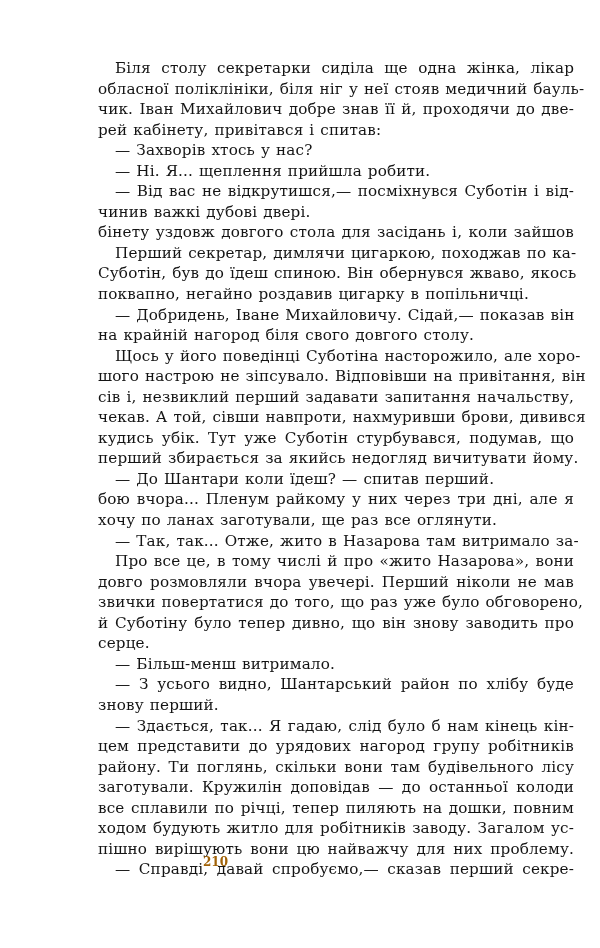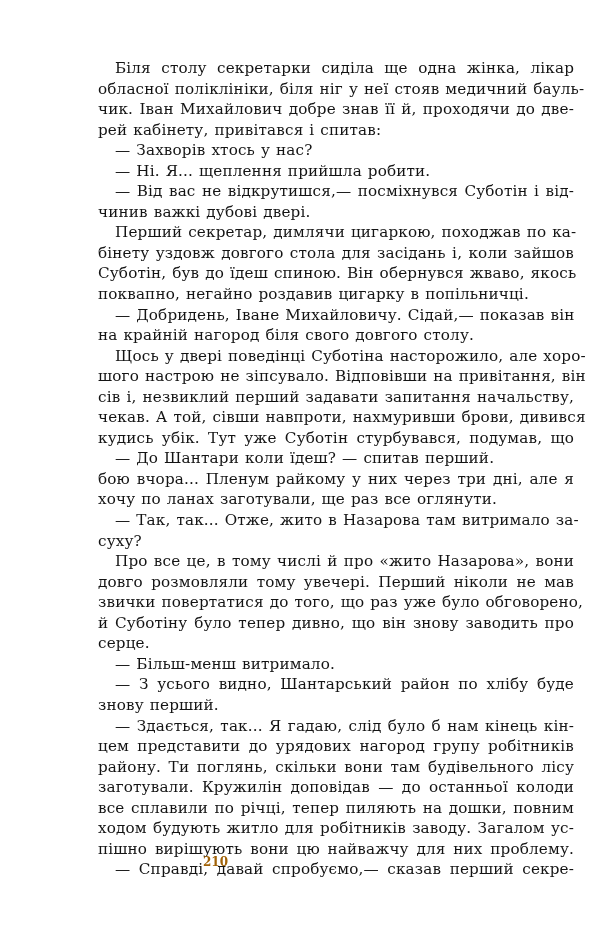--- a/index.html
+++ b/index.html
@@ -63,38 +63,38 @@
 <div class="page">
   <div class="text-block" id="text-block">
       <span class="line indent">Біля столу секретарки сиділа ще одна жінка, лікар</span>
       <span class="line">обласної поліклініки, біля ніг у неї стояв медичний бауль-</span>
       <span class="line">чик. Іван Михайлович добре знав її й, проходячи до две-</span>
       <span class="line last">рей кабінету, привітався і спитав:</span>
       <span class="line indent last">— Захворів хтось у нас?</span>
       <span class="line indent last">— Ні. Я... щеплення прийшла робити.</span>
       <span class="line indent">— Від вас не відкрутишся,— посміхнувся Суботін і від-</span>
       <span class="line last">чинив важкі дубові двері.</span>
+      <span class="line">бінету уздовж довгого стола для засідань і, коли зайшов</span>
       <span class="line indent">Перший секретар, димлячи цигаркою, походжав по ка-</span>
-      <span class="line">бінету уздовж довгого стола для засідань і, коли зайшов</span>
       <span class="line">Суботін, був до їдеш спиною. Він обернувся жваво, якось</span>
       <span class="line last">поквапно, негайно роздавив цигарку в попільничці.</span>
       <span class="line indent">— Добридень, Іване Михайловичу. Сідай,— показав він</span>
       <span class="line last">на крайній нагород біля свого довгого столу.</span>
-      <span class="line indent">Щось у двері поведінці Суботіна насторожило, але хоро-</span>
+      <span class="line indent">Щось у його поведінці Суботіна насторожило, але хоро-</span>
       <span class="line">шого настрою не зіпсувало. Відповівши на привітання, він</span>
       <span class="line">сів і, незвиклий перший задавати запитання начальству,</span>
       <span class="line">чекав. А той, сівши навпроти, нахмуривши брови, дивився</span>
       <span class="line">кудись убік. Тут уже Суботін стурбувався, подумав, що</span>
+      <span class="line last">перший збирається за якийсь недогляд вичитувати йому.</span>
       <span class="line indent last">— До Шантари коли їдеш? — спитав перший.</span>
       <span class="line">бою вчора... Пленум райкому у них через три дні, але я</span>
       <span class="line last">хочу по ланах заготували, ще раз все оглянути.</span>
       <span class="line indent">— Так, так... Отже, жито в Назарова там витримало за-</span>
-      <span class="line last">суху?</span>
       <span class="line indent">Про все це, в тому числі й про «жито Назарова», вони</span>
-      <span class="line">довго розмовляли тому увечері. Перший ніколи не мав</span>
+      <span class="line">довго розмовляли вчора увечері. Перший ніколи не мав</span>
       <span class="line">звички повертатися до того, що раз уже було обговорено,</span>
       <span class="line">й Суботіну було тепер дивно, що він знову заводить про</span>
       <span class="line last">серце.</span>
       <span class="line indent last">— Більш-менш витримало.</span>
       <span class="line indent">— З усього видно, Шантарський район по хлібу буде</span>
       <span class="line last">знову перший.</span>
       <span class="line indent">— Здається, так... Я гадаю, слід було б нам кінець кін-</span>
       <span class="line">цем представити до урядових нагород групу робітників</span>
       <span class="line">району. Ти поглянь, скільки вони там будівельного лісу</span>
       <span class="line">заготували. Кружилін доповідав — до останньої колоди</span>

